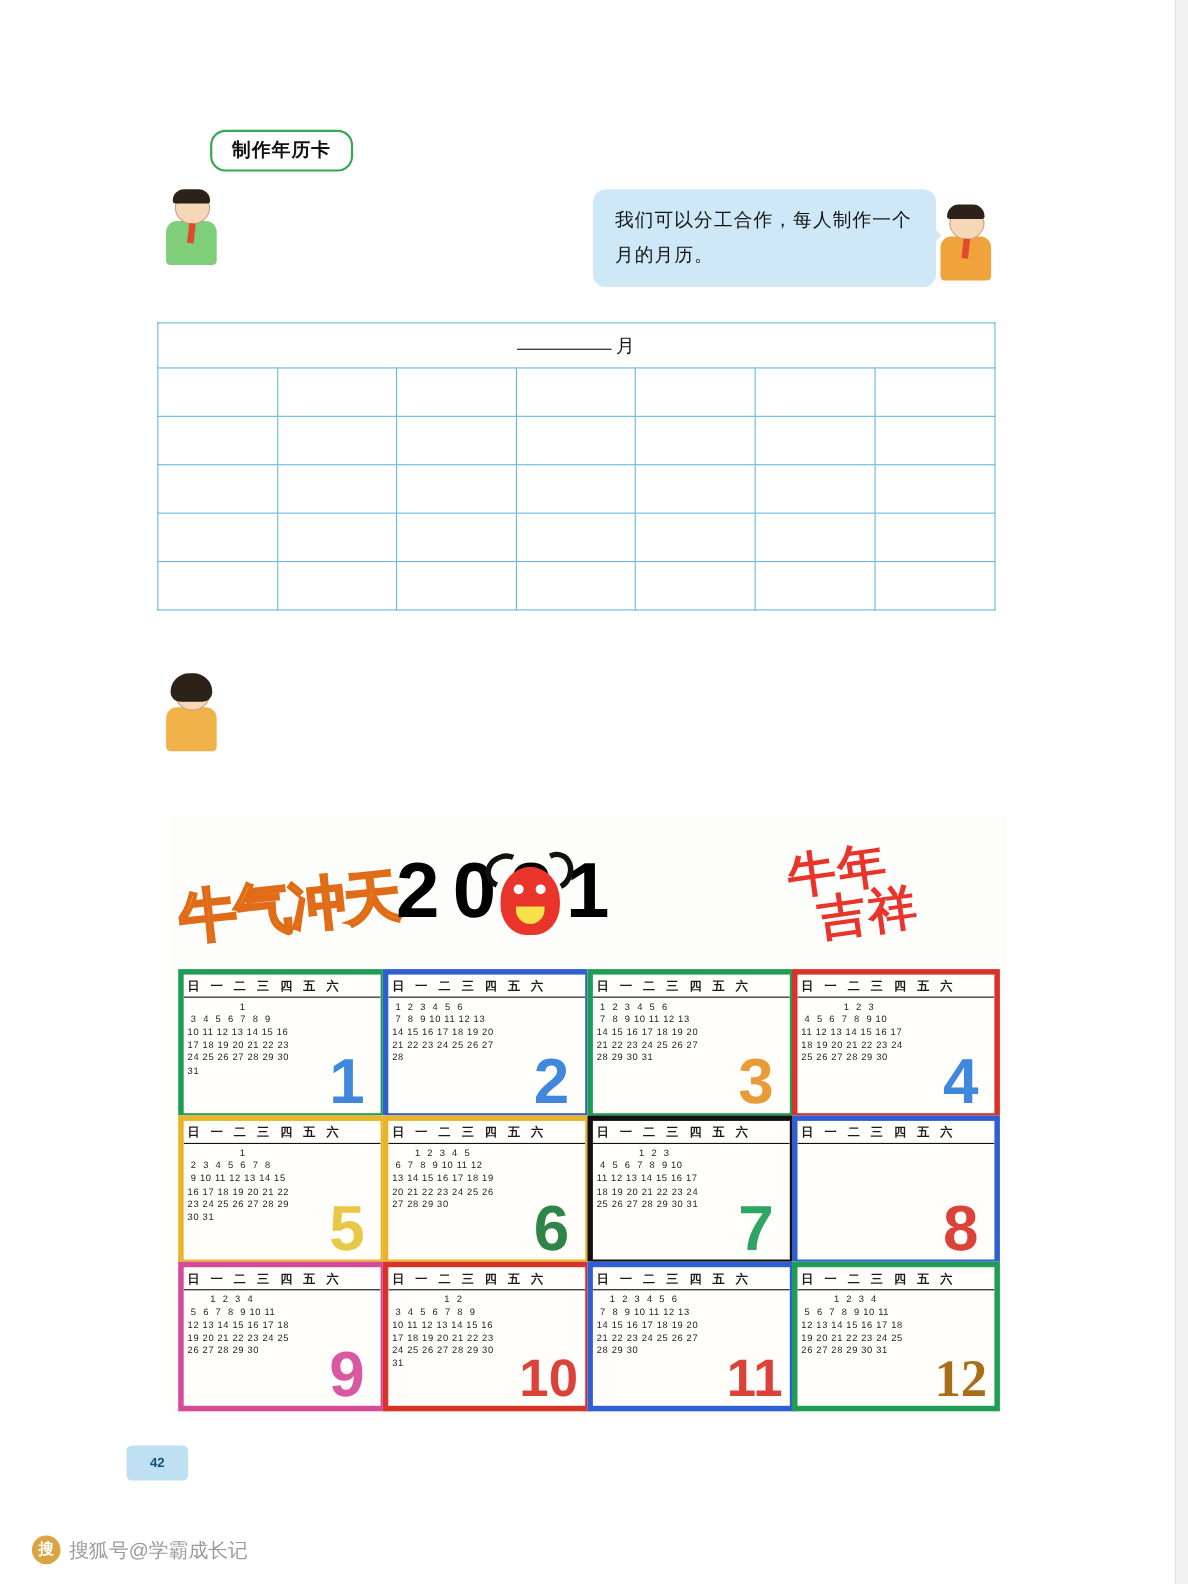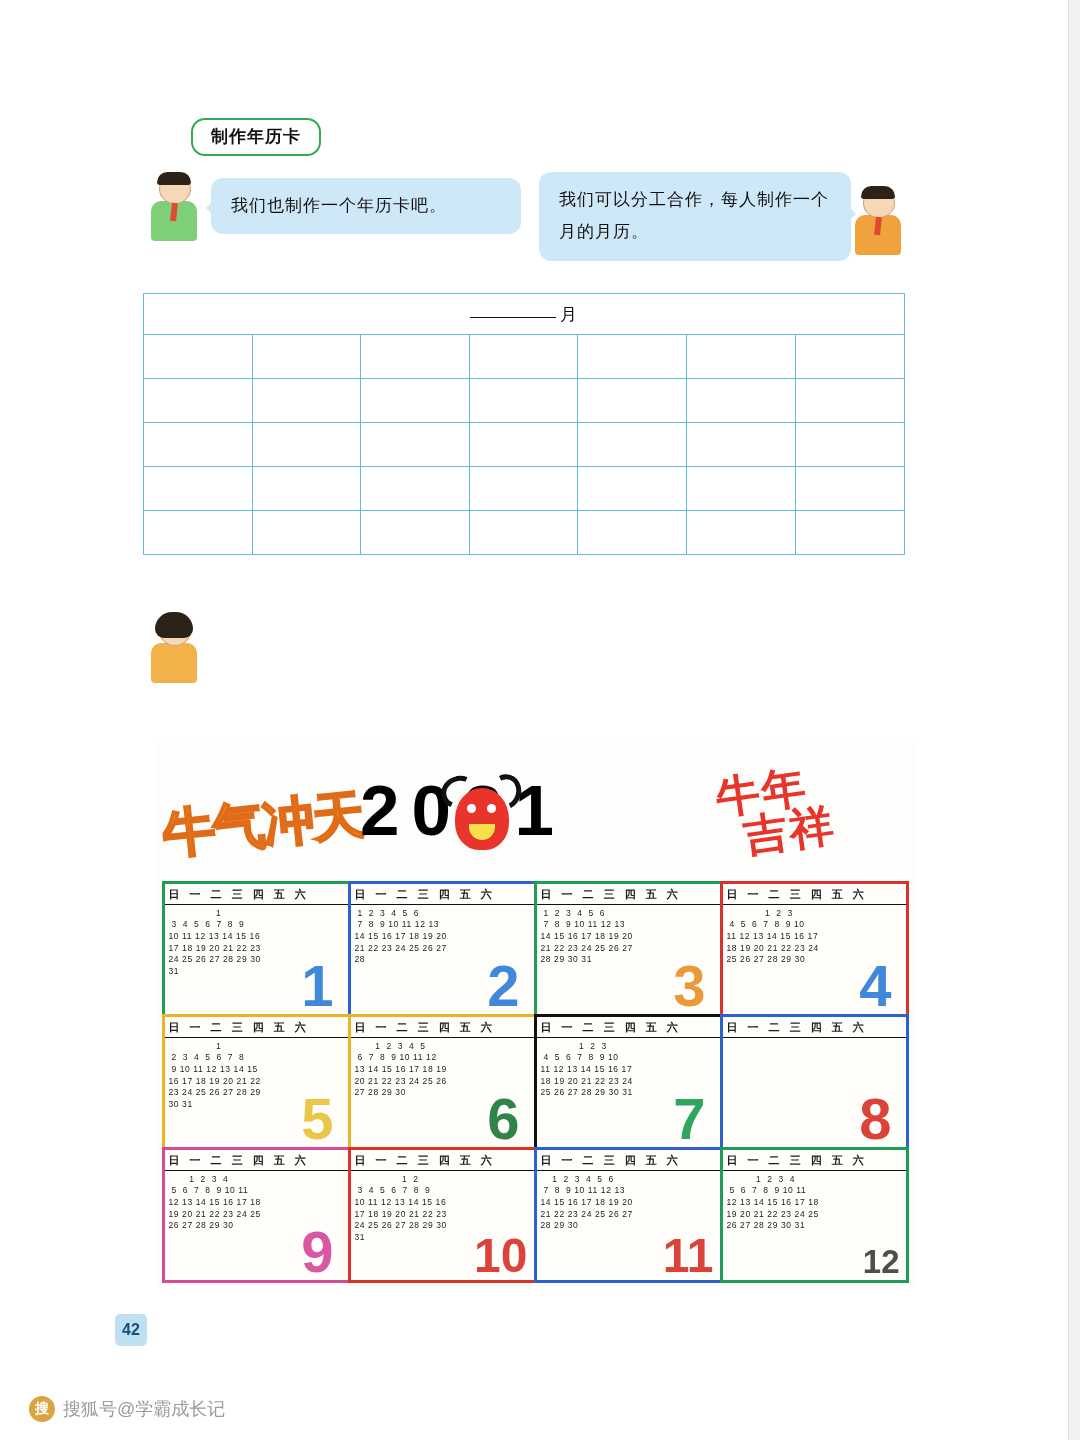--- a/index.html
+++ b/index.html
@@ -249,21 +249,21 @@
   .months {
     position: absolute;
     left: 8px; top: 140px;
     width: 744px;
     display: grid;
     grid-template-columns: repeat(4, 1fr);
     grid-auto-rows: 133px;
   }
   .mcell {
     position: relative;
-    border: 3px solid #a21caf;
+    border: 5px solid #a21caf;
     margin: -1.5px;
     background: #fffefb;
     overflow: hidden;
   }
   .mcell .wk {
     font-family: "Liberation Sans", sans-serif;
     font-size: 11px;
     font-weight: bold;
     letter-spacing: 3.5px;
     padding: 3px 3px 2px 4px;
@@ -286,26 +286,26 @@
     font-size: 58px;
     font-weight: bold;
     line-height: 0.8;
     opacity: 0.92;
   }
 
   
   .pagenum {
     position: absolute;
     left: 100px; top: 1314px;
-    width: 32px; height: 32px;
+    width: 56px; height: 32px;
     background: #bfe0f2;
     border-radius: 5px;
     color: #15507a;
     font-family: "Liberation Sans", sans-serif;
-    font-size: 16px;
+    font-size: 12px;
     font-weight: bold;
     display: flex;
     align-items: center;
     justify-content: center;
   }
 
   
   .watermark {
     position: absolute;
     left: 14px; top: 1396px;
@@ -333,21 +333,20 @@
 
   <div class="section-title">制作年历卡</div>
 
   <div class="kid k1">
     <div class="body"></div>
     <div class="head"></div>
     <div class="hair"></div>
     <div class="tie"></div>
   </div>
 
-  <div class="bubble b1">我们也制作一个年历卡吧。</div>
 
   <div class="bubble b2">我们可以分工合作，每人制作一个月的月历。</div>
 
   <div class="kid k2">
     <div class="body"></div>
     <div class="head"></div>
     <div class="hair"></div>
     <div class="tie"></div>
   </div>
 
@@ -534,21 +533,21 @@
 28 29 30</div>
         <div class="bignum" style="color:#d8332a; font-size:48px; right:6px;">11</div>
       </div>
       <div class="mcell" style="border-color:#1f9d55">
         <div class="wk">日 一 二 三 四 五 六</div>
         <div class="days">          1  2  3  4
  5  6  7  8  9 10 11
 12 13 14 15 16 17 18
 19 20 21 22 23 24 25
 26 27 28 29 30 31</div>
-        <div class="bignum" style="color:#404040; font-size:33px; right:6px;">12</div>
+        <div class="bignum" style="color:#a16207; font-size:48px; right:6px;font-family:Liberation Serif, serif;">12</div>
       </div>
     </div>
   </div>
 
   <div class="pagenum">42</div>
 
   <div class="watermark">
     <span class="wm-logo">搜</span>
     <span>搜狐号@学霸成长记</span>
   </div>

